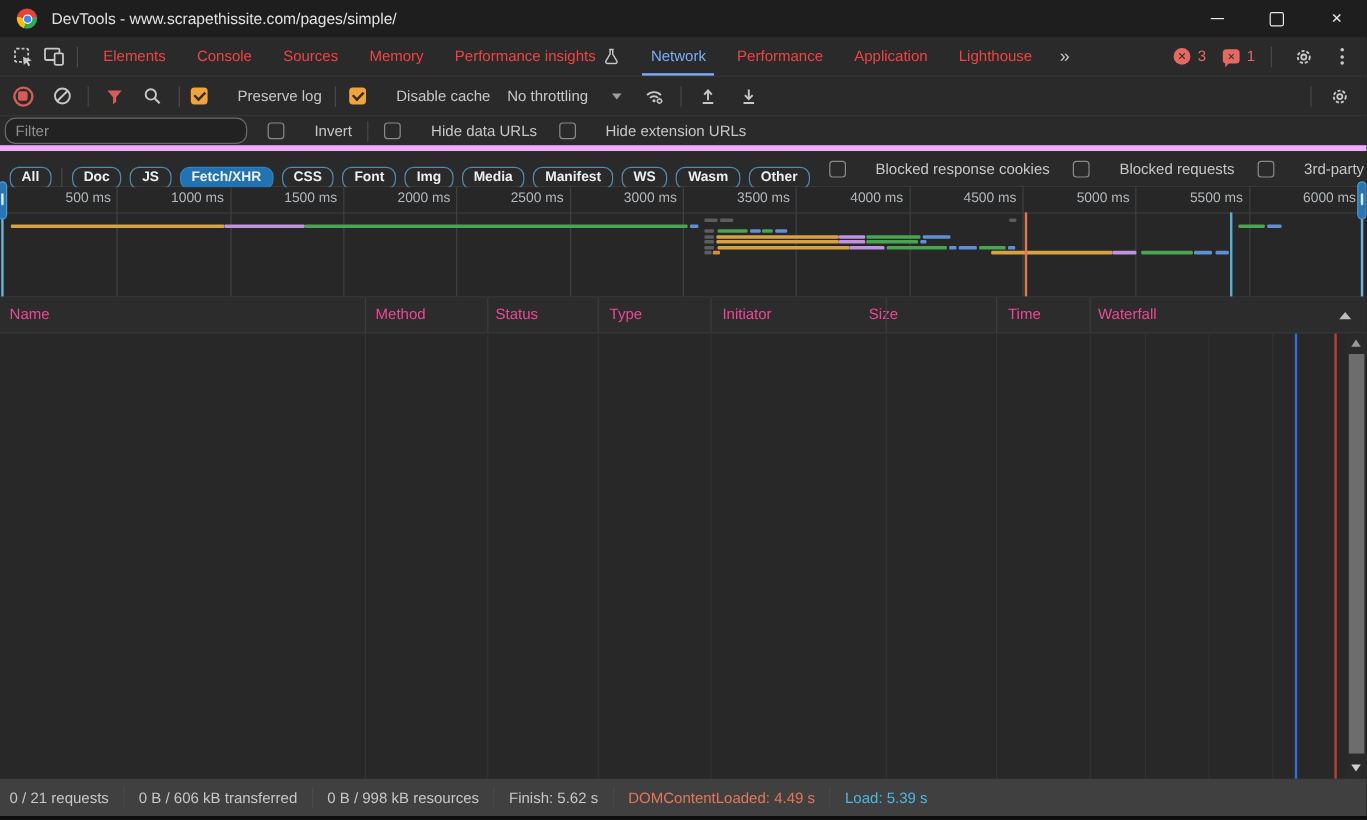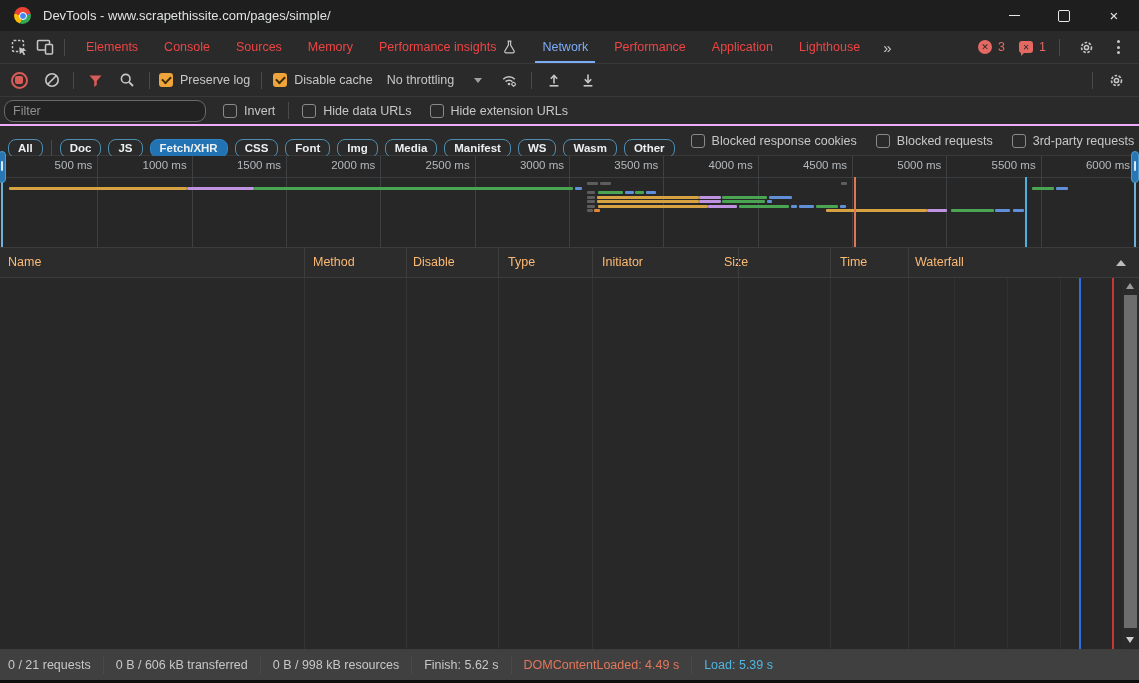--- a/index.html
+++ b/index.html
@@ -41,26 +41,26 @@
   .badge-count{color:#e46962;font-size:12.5px;}
 
   
   .toolbar{top:64px;height:33px;background:#2a2a2a;border-bottom:1px solid #383838;box-sizing:border-box;}
   .rec-icon{width:13px;height:13px;border:2px solid #d75b56;border-radius:50%;position:relative;}
   .rec-icon::after{content:"";position:absolute;left:2.6px;top:2.6px;width:7.8px;height:7.8px;background:#d75b56;border-radius:2px;}
   .cb{width:14px;height:14px;border-radius:3px;box-sizing:border-box;position:relative;flex:0 0 auto;}
   .cb.checked{background:#f0a43c;}
   .cb.checked::after{content:"";position:absolute;left:3px;top:3.2px;width:7px;height:4px;border-left:2px solid #3d2b00;border-bottom:2px solid #3d2b00;transform:rotate(-45deg);}
   .cb.unchecked{border:1.5px solid #8a8a8a;background:transparent;}
-  .cb-label{margin-left:7px;white-space:nowrap;}
+  .cb-label{margin-left:25px;white-space:nowrap;}
   .throttle{display:flex;align-items:center;margin-left:14px;}
   .caret-down{width:0;height:0;border-left:4.5px solid transparent;border-right:4.5px solid transparent;border-top:5.5px solid #9aa0a6;margin-left:20px;}
 
   
-  .filterrow{top:97px;height:29px;background:#2a2a2a;border-bottom:2px solid #f0abfc;box-sizing:border-box;}
+  .filterrow{top:97px;height:29px;background:#2a2a2a;border-bottom:5px solid #f0abfc;box-sizing:border-box;}
   .filter-input{margin-left:4px;width:184px;height:20px;background:#222;border:1px solid #6a6a6a;border-radius:9px;
       color:#e8eaed;font-size:12.5px;padding:0 8px;outline:none;font-family:inherit;}
   .filter-input::placeholder{color:#8f8f8f;}
 
   
   .chiprow{top:126px;height:30px;background:#2a2a2a;border-bottom:1px solid #383838;box-sizing:border-box;}
   .chip{height:19px;display:flex;align-items:center;padding:0 9px;border:1px solid #4e8cb0;border-radius:8px;
       color:#eceff1;font-size:11.5px;font-weight:bold;box-sizing:border-box;white-space:nowrap;flex:0 0 auto;}
   .chip.selected{background:#2173b4;border-color:#2e84c5;}
 
@@ -70,21 +70,21 @@
   .ov-label{position:absolute;top:3px;height:14px;width:72px;text-align:right;font-size:11.5px;color:#b4b9bd;}
   .ov-ruler-line{position:absolute;left:0;right:0;top:21px;height:1px;background:#3a3d40;}
   .ov-bar{position:absolute;height:3px;border-radius:1px;}
   .ov-marker{position:absolute;top:21px;height:70px;width:2px;}
   .grip-pill{position:absolute;top:-5px;width:8px;height:32px;border-radius:4px;background:#2a76b4;border:1px solid #4f9ccb;box-sizing:border-box;}
   .grip-pill::after{content:"";position:absolute;left:2px;top:9px;width:2px;height:10px;background:#d8ecf8;border-radius:1px;}
   .grip-line{position:absolute;top:0;height:91px;width:2px;background:#6fb1d8;}
 
   
   .thead{top:248px;height:30px;background:#2c2c2c;border-bottom:1px solid #3d3d3d;box-sizing:border-box;}
-  .th{position:absolute;top:0;height:29px;line-height:29px;color:#fdba74;font-size:12.5px;white-space:nowrap;}
+  .th{position:absolute;top:0;height:29px;line-height:29px;color:#ec4899;font-size:12.5px;white-space:nowrap;}
   .th-sep{position:absolute;top:0;bottom:0;width:1px;background:#3d3d3d;}
   .sort-tri{position:absolute;right:13px;top:12px;width:0;height:0;border-left:5px solid transparent;border-right:5px solid transparent;border-bottom:6px solid #bdbdbd;}
   .tbody{top:278px;height:371px;background:#282828;}
   .col-line{position:absolute;top:0;bottom:0;width:1px;background:#343434;}
   .wf-tick{position:absolute;top:0;bottom:0;width:1px;background:#313131;}
   .event-line{position:absolute;top:0;bottom:0;width:2px;}
   .scrollbar{position:absolute;right:0;top:0;bottom:0;width:17px;background:#2a2a2a;}
   .sb-thumb{position:absolute;left:2px;width:13px;background:#6d6d6d;}
   .sb-arrow{position:absolute;left:4px;width:0;height:0;border-left:4.5px solid transparent;border-right:4.5px solid transparent;}
   .sb-up{top:5px;border-bottom:6px solid #9a9a9a;}
@@ -388,21 +388,21 @@
       <div class="grip-line" style="left: 1px;"></div>
       <div class="grip-pill" style="left: -2px;"></div>
       <div class="grip-line" style="left: 1134px;"></div>
       <div class="grip-pill" style="left: 1131px;"></div>
     </div>
 
   <div class="abs thead" style="left:0;right:0;" id="thead">
     <div class="sort-tri"></div>
   <div class="th" style="left: 8px;">Name</div>
       <div class="th" style="left: 313px;">Method</div>
-      <div class="th" style="left: 413px;">Disable</div>
+      <div class="th" style="left: 413px;">Status</div>
       <div class="th" style="left: 508px;">Type</div>
       <div class="th" style="left: 602px;">Initiator</div>
       <div class="th" style="left: 724px;">Size</div>
       <div class="th" style="left: 840px;">Time</div>
       <div class="th" style="left: 915px;">Waterfall</div>
       <div class="th-sep" style="left: 304px;"></div>
       <div class="th-sep" style="left: 406px;"></div>
       <div class="th-sep" style="left: 498px;"></div>
       <div class="th-sep" style="left: 592px;"></div>
       <div class="th-sep" style="left: 738px;"></div>

